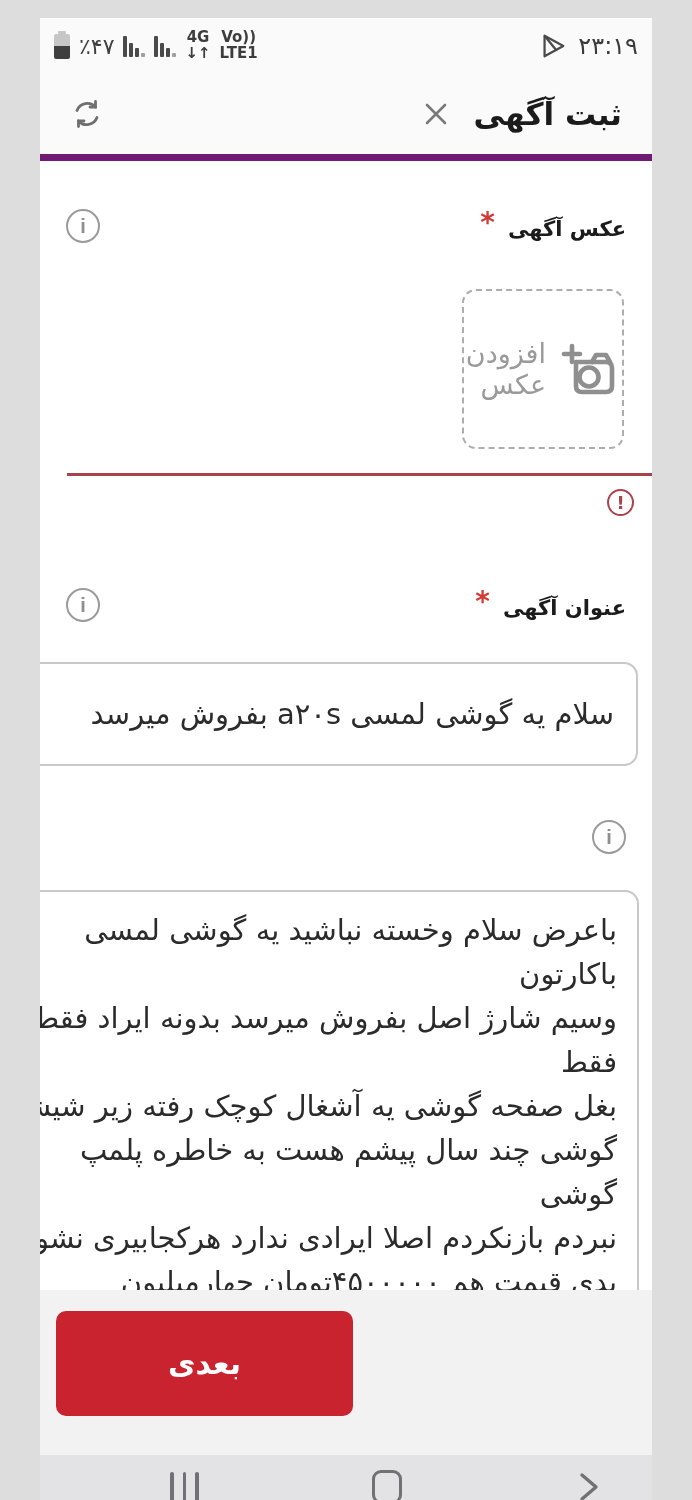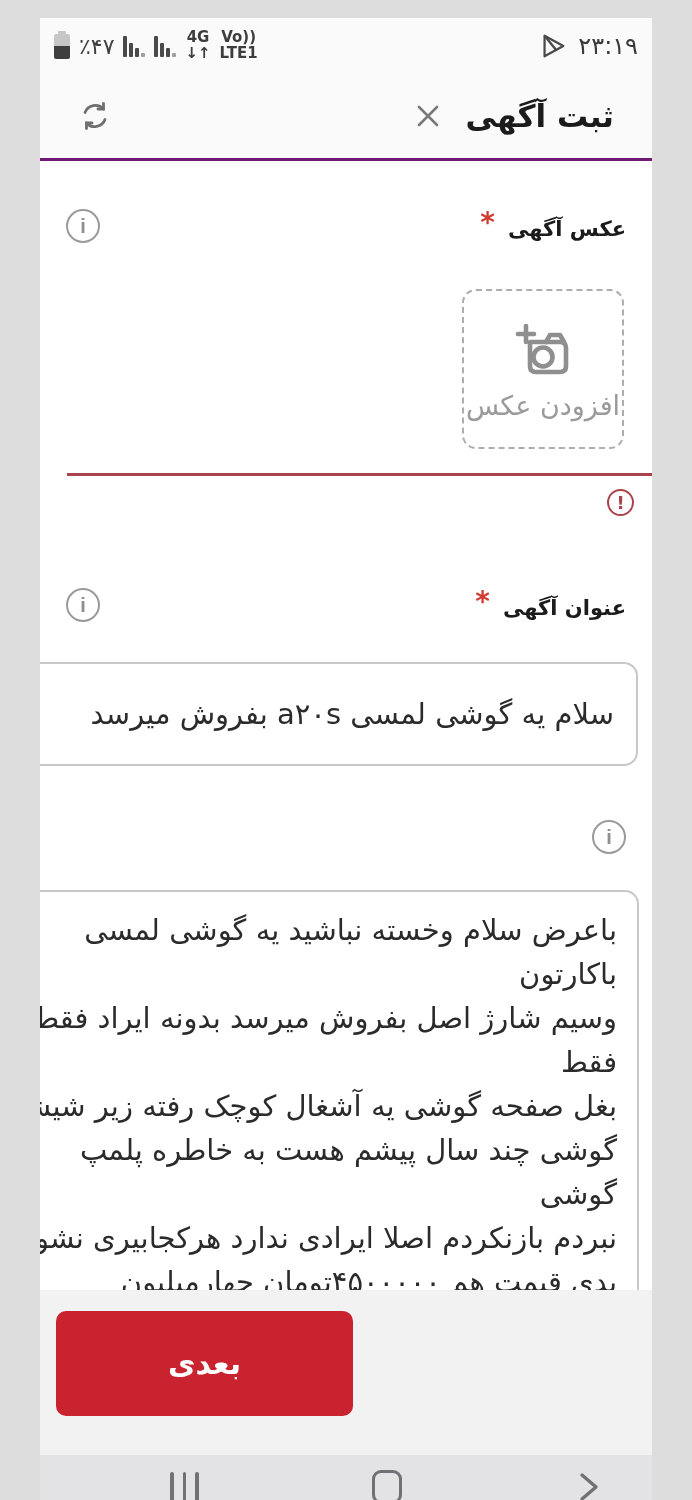--- a/index.html
+++ b/index.html
@@ -22,43 +22,43 @@
   .sb-text{ font-size:22px; color:#3f3f3f; letter-spacing:0.5px; }
   .sigbars{ display:flex; align-items:flex-end; gap:2px; height:22px; }
   .sigbars i{ display:block; width:4px; background:#4a4a4a; border-radius:1px; }
   .sigbars i:nth-child(1){ height:21px; } .sigbars i:nth-child(2){ height:14px; }
   .sigbars i:nth-child(3){ height:9px; }  .sigbars i:nth-child(4){ height:4px; background:#9f9f9f; }
   .stack{ display:flex; flex-direction:column; align-items:center; line-height:1.05; }
   .stack span{ font-size:15px; font-weight:bold; color:#3d3d3d; }
   .time{ font-size:24px; color:#3a3a3a; }
   
   .appbar{
-    height:87px; background:#fafafa; border-bottom:3px solid #701a75;
-    display:flex; align-items:center; justify-content:space-between; padding:0 38px;
+    height:87px; background:#fafafa; border-bottom:7px solid #701a75;
+    display:flex; align-items:center; justify-content:space-between; padding:0 30px;
   }
   .titlegroup{ display:flex; align-items:center; gap:24px; }
   .page-title{ font-size:31px; font-weight:bold; color:#1b1b1b; }
   .icon-btn{ background:none; border:none; cursor:pointer; display:flex; align-items:center; }
   
   .content{ padding:0 0; }
   .label-row{ display:flex; align-items:center; justify-content:space-between; padding:0 26px; }
   .label-row.photo{ margin-top:48px; }
   .label-row.title{ margin-top:72px; }
   .label-row.desc{ margin-top:54px; }
   .field-label{ font-size:21px; font-weight:bold; color:#1b1b1b; }
   .req{ color:#d03b33; font-size:28px; font-weight:bold; margin-right:8px; position:relative; top:-4px; }
   .info-circle{
     width:34px; height:34px; border:2.5px solid #9a9a9a; border-radius:50%;
     color:#8f8f8f; font-size:20px; font-weight:bold; font-style:normal;
     display:flex; align-items:center; justify-content:center; background:none; cursor:pointer;
   }
   .addphoto{
     width:162px; height:160px; margin:46px 28px 0 0;
     border:2px dashed #adadad; border-radius:14px; background:#fff; cursor:pointer;
-    display:flex; flex-direction:column; align-items:center; justify-content:center; gap:10px;
+    display:flex; align-items:center; justify-content:center; gap:10px;
   }
   .addphoto-label{ font-size:27px; color:#9a9a9a; }
   .error-line{ height:3px; background:#a8434b; margin:24px 0 0 27px; }
   .error-row{ display:flex; align-items:center; gap:10px; padding:0 18px 0 0; margin-top:13px; }
   .error-badge{
     width:27px; height:27px; border:2.5px solid #ab424a; border-radius:50%; flex:0 0 auto;
     color:#ab424a; font-size:18px; font-weight:bold;
     display:flex; align-items:center; justify-content:center;
   }
   .error-text{ font-size:25px; color:#ab424a; }

